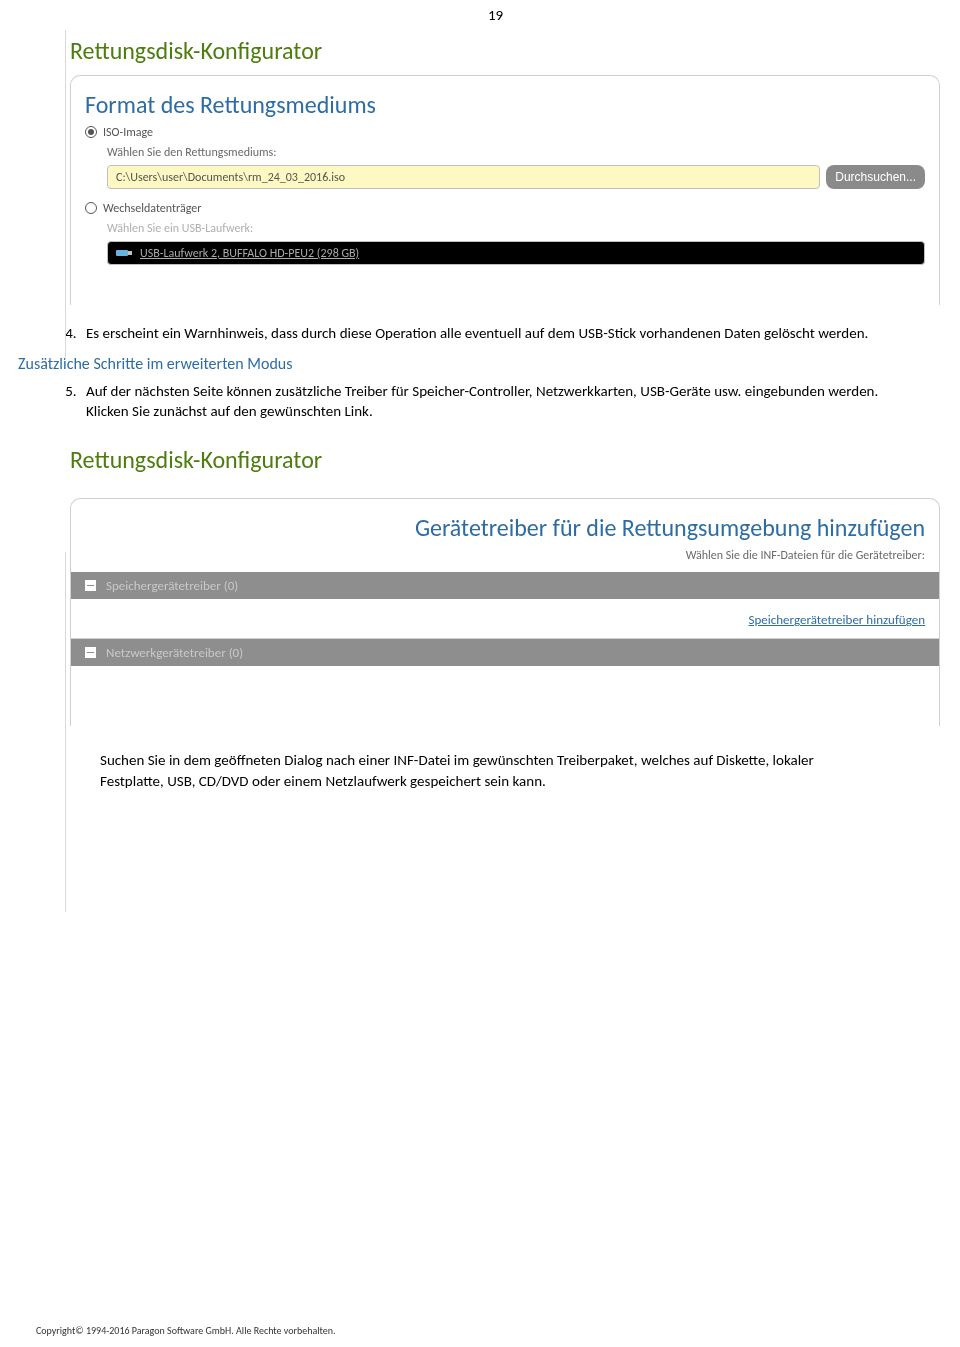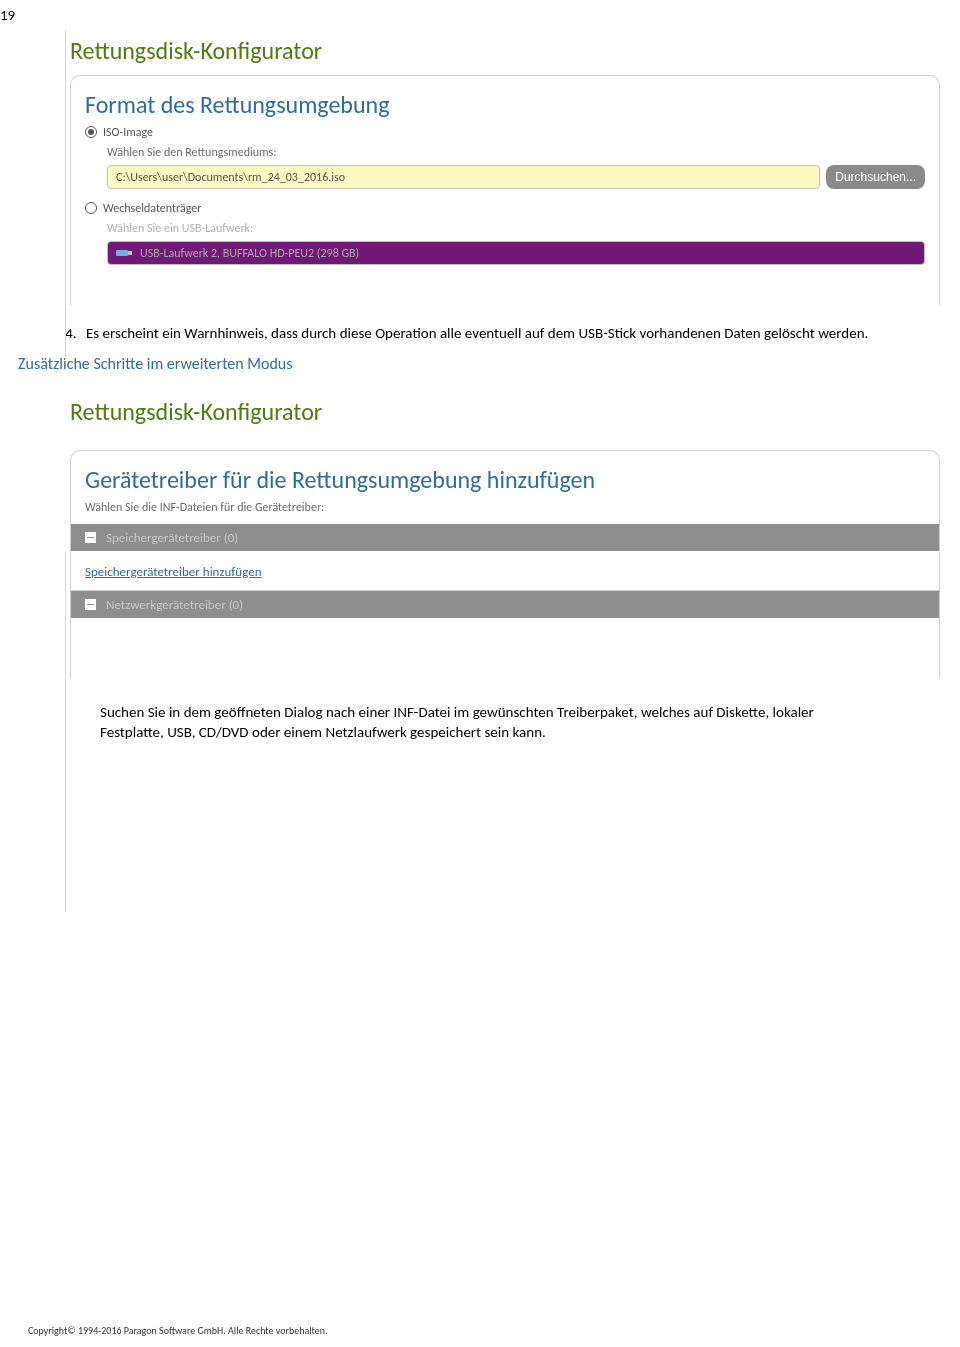--- a/index.html
+++ b/index.html
@@ -5,22 +5,24 @@
   * { box-sizing: border-box; margin: 0; padding: 0; }
   body {
     font-family: "Segoe UI", Calibri, Arial, sans-serif;
     background: #fff;
     color: #000;
     width: 960px;
     position: relative;
     min-height: 1347px;
   }
   .page-number {
+    text-align: center;
     font-size: 15px;
     padding: 6px 0;
+    margin-left: 31px;
   }
   .config-title {
     font-size: 24px;
     color: #4d7c0f;
     font-weight: 300;
     padding: 6px 0 10px 70px;
   }
   .panel-outer {
     margin: 0 20px 0 70px;
     border: 1px solid #d0d0d0;
@@ -87,25 +89,26 @@
   .browse-btn {
     background: #8a8a8a;
     color: #fff;
     border: none;
     border-radius: 8px;
     padding: 5px 9px;
     font-size: 12px;
     cursor: pointer;
   }
   .disabled-input {
-    background: #701a75;
+    background: #000000;
     color: #aaa;
     display: flex;
     align-items: center;
     gap: 6px;
+    text-decoration: underline;
   }
   .usb-icon {
     width: 18px; height: 10px;
     display: inline-block;
   }
   .usb-icon svg { display: block; }
 
   .body-text {
     margin: 18px 80px 0 80px;
     font-size: 15px;
@@ -126,20 +129,21 @@
   }
 
   
   .panel-outer2 {
     margin: 14px 20px 0 70px;
     border: 1px solid #d0d0d0;
     border-top-left-radius: 10px;
     border-top-right-radius: 10px;
     border-bottom: none;
     padding: 14px 0 60px 0;
+    text-align: right;
   }
   .panel-outer2 .panel-heading,
   .panel-outer2 .small-label {
     padding-left: 14px;
     padding-right: 14px;
   }
   .driver-list {
     margin-top: 10px;
   }
   .driver-header {
@@ -175,21 +179,21 @@
     cursor: pointer;
   }
   .post-text {
     margin: 24px 80px 0 100px;
     font-size: 15px;
     line-height: 1.35;
   }
   .footer {
     position: absolute;
     bottom: 10px;
-    left: 28px;
+    left: 36px;
     font-size: 10px;
     color: #333;
   }
   .left-rule {
     position: absolute;
     left: 65px;
     top: 30px;
     width: 0;
     border-left: 1px solid #d8d8d8;
     height: 330px;
@@ -205,21 +209,21 @@
 </style>
 </head>
 <body>
 
 <div class="page-number">19</div>
 
 <div class="left-rule"></div>
 <div class="config-title">Rettungsdisk-Konfigurator</div>
 
 <div class="panel-outer">
-  <div class="panel-heading">Format des Rettungsumgebung</div>
+  <div class="panel-heading">Format des Rettungsmediums</div>
 
   <div class="radio-row">
     <span class="radio checked"></span>
     <span>ISO-Image</span>
   </div>
   <div class="indent">
     <div class="small-label">Wählen Sie den Rettungsmediums:</div>
     <div class="input-row">
       <div class="text-input">C:\Users\user\Documents\rm_24_03_2016.iso</div>
       <button class="browse-btn">Durchsuchen...</button>
@@ -242,20 +246,23 @@
       <span>USB-Laufwerk 2, BUFFALO HD-PEU2 (298 GB)</span>
     </div>
   </div>
 </div>
 
 <div class="body-text">
   <ol start="4">
     <li>Es erscheint ein Warnhinweis, dass durch diese Operation alle eventuell auf dem USB-Stick vorhandenen Daten gelöscht werden.</li>
   </ol>
   <div class="sub-heading">Zusätzliche Schritte im erweiterten Modus</div>
+  <ol start="5">
+    <li>Auf der nächsten Seite können zusätzliche Treiber für Speicher-Controller, Netzwerkkarten, USB-Geräte usw. eingebunden werden. Klicken Sie zunächst auf den gewünschten Link.</li>
+  </ol>
 </div>
 
 <div class="left-rule2"></div>
 <div class="config-title" style="padding-top:16px;">Rettungsdisk-Konfigurator</div>
 
 <div class="panel-outer2">
   <div class="panel-heading">Gerätetreiber für die Rettungsumgebung hinzufügen</div>
   <div class="small-label">Wählen Sie die INF-Dateien für die Gerätetreiber:</div>
 
   <div class="driver-list">

